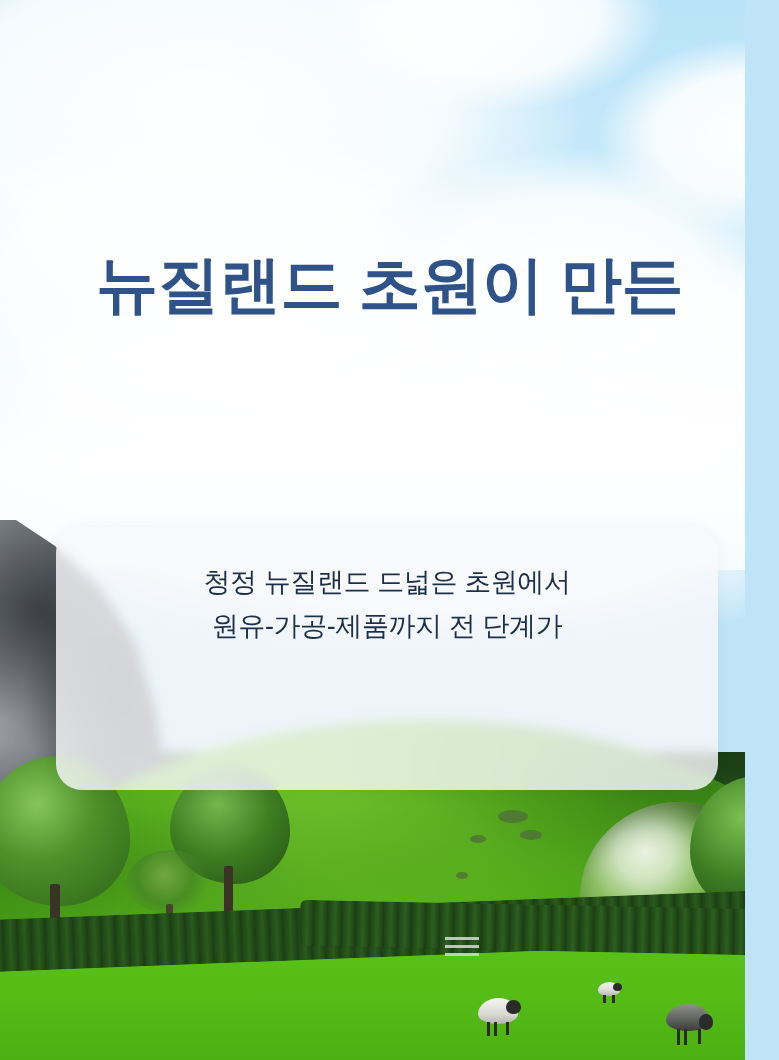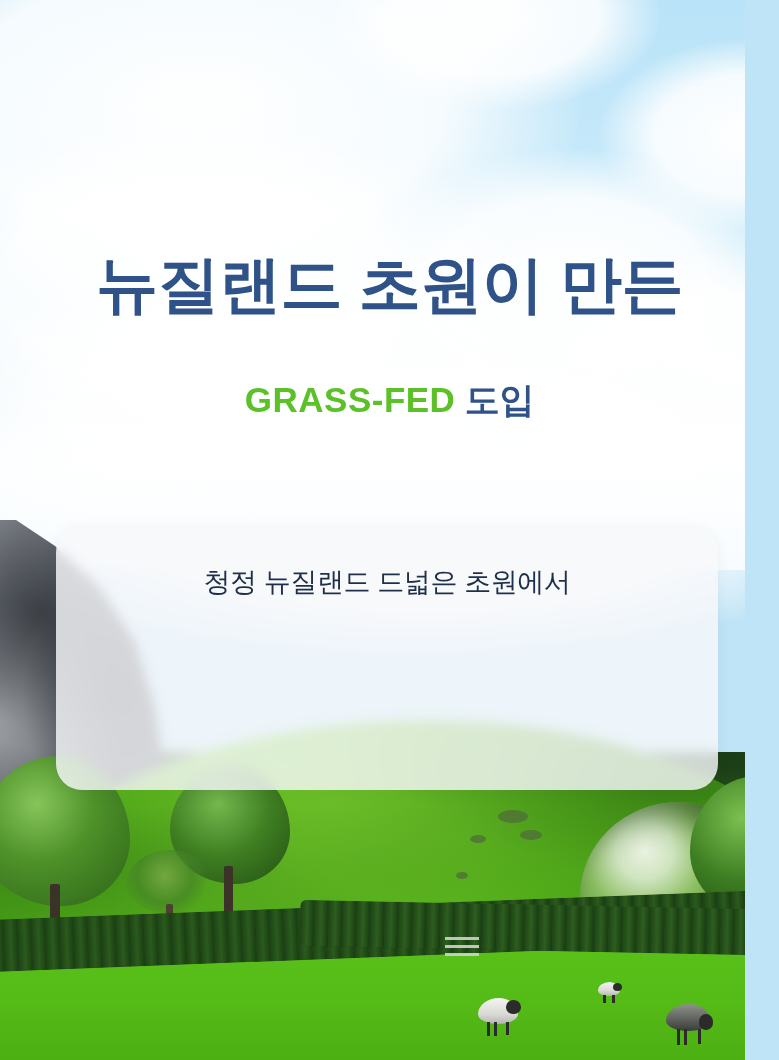--- a/index.html
+++ b/index.html
@@ -307,22 +307,22 @@
       <div class="body" style="width:22px;height:14px;"></div>
       <div class="head" style="left:15px;top:1px;width:9px;height:8px;"></div>
       <div class="leg" style="left:5px;top:13px;height:8px;"></div>
       <div class="leg" style="left:14px;top:13px;height:8px;"></div>
     </div>
   </div>
 
   <div class="headline">뉴질랜드 초원이 만든</div>
 
   <div class="subtitle-wrap">
-    <div class="sub-line"><span class="hl">GRASS-FED</span><span> 도입</span></div>
   </div>
 
   <div class="glass-card"></div>
 
   <div class="body-copy">
     <div>청정 뉴질랜드 드넓은 초원에서</div>
+    <div>원유-가공-제품까지 전 단계가</div>
   </div>
 
 </div>
 
 </body></html>

